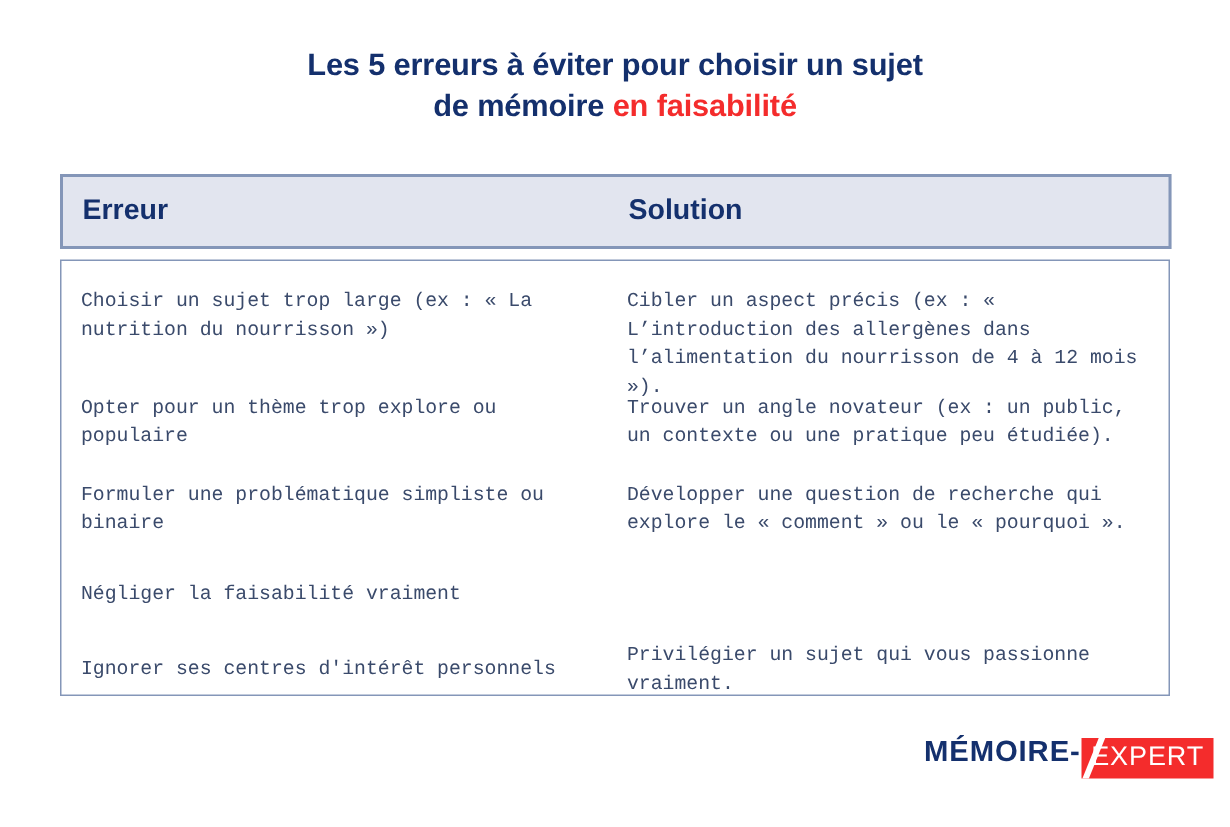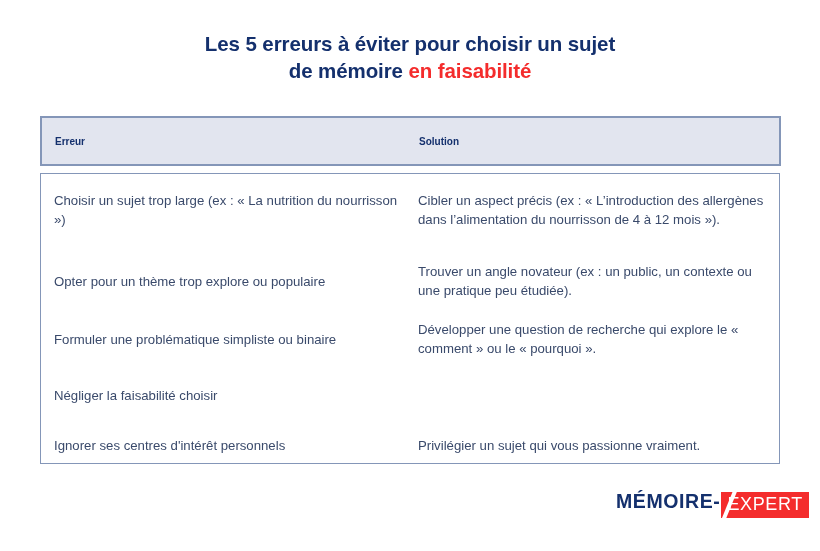--- a/index.html
+++ b/index.html
@@ -43,37 +43,38 @@
     left: 40px;
     top: 116px;
     width: 741px;
     height: 50px;
     background: #e2e5ef;
     border: 2px solid #8496b8;
     display: flex;
     align-items: center;
   }
   .th {
-    font-size: 10px;
+    font-size: 19px;
     font-weight: bold;
     color: #14306d;
   }
   .th.col-a { width: 372px; padding-left: 13px; }
   .th.col-b { flex: 1; padding-left: 5px; }
 
   
   .table-body {
     position: absolute;
     left: 40px;
     top: 173px;
     width: 740px;
     height: 291px;
     background: #ffffff;
     border: 1.6px solid #8496b8;
     padding: 8px 0 6px 0;
+    font-family: Liberation Mono, monospace;
   }
   .row {
     display: flex;
     align-items: center;
     width: 100%;
   }
   .cell {
     font-size: 13.2px;
     line-height: 19px;
     color: #3a4a6b;
@@ -156,21 +157,21 @@
       <div class="cell col-a">Opter pour un thème trop explore ou populaire</div>
       <div class="cell col-b">Trouver un angle novateur (ex : un public, un contexte ou une pratique peu étudiée).</div>
     </div>
 
     <div class="row row-2">
       <div class="cell col-a">Formuler une problématique simpliste ou binaire</div>
       <div class="cell col-b">Développer une question de recherche qui explore le  « comment » ou le  « pourquoi ».</div>
     </div>
 
     <div class="row row-3">
-      <div class="cell col-a">Négliger la faisabilité choisir</div>
+      <div class="cell col-a">Négliger la faisabilité vraiment</div>
     </div>
 
     <div class="row row-4">
       <div class="cell col-a">Ignorer ses centres d'intérêt personnels</div>
       <div class="cell col-b">Privilégier un sujet qui vous passionne vraiment.</div>
     </div>
 
   </div>
 
   <div class="logo">

